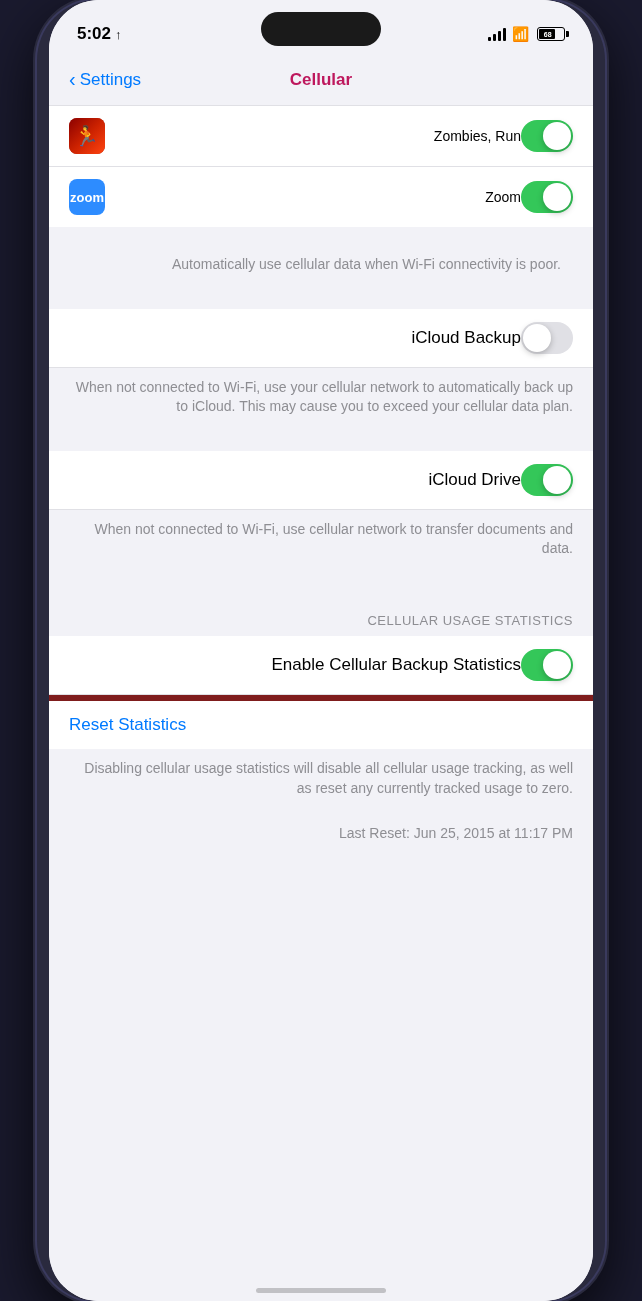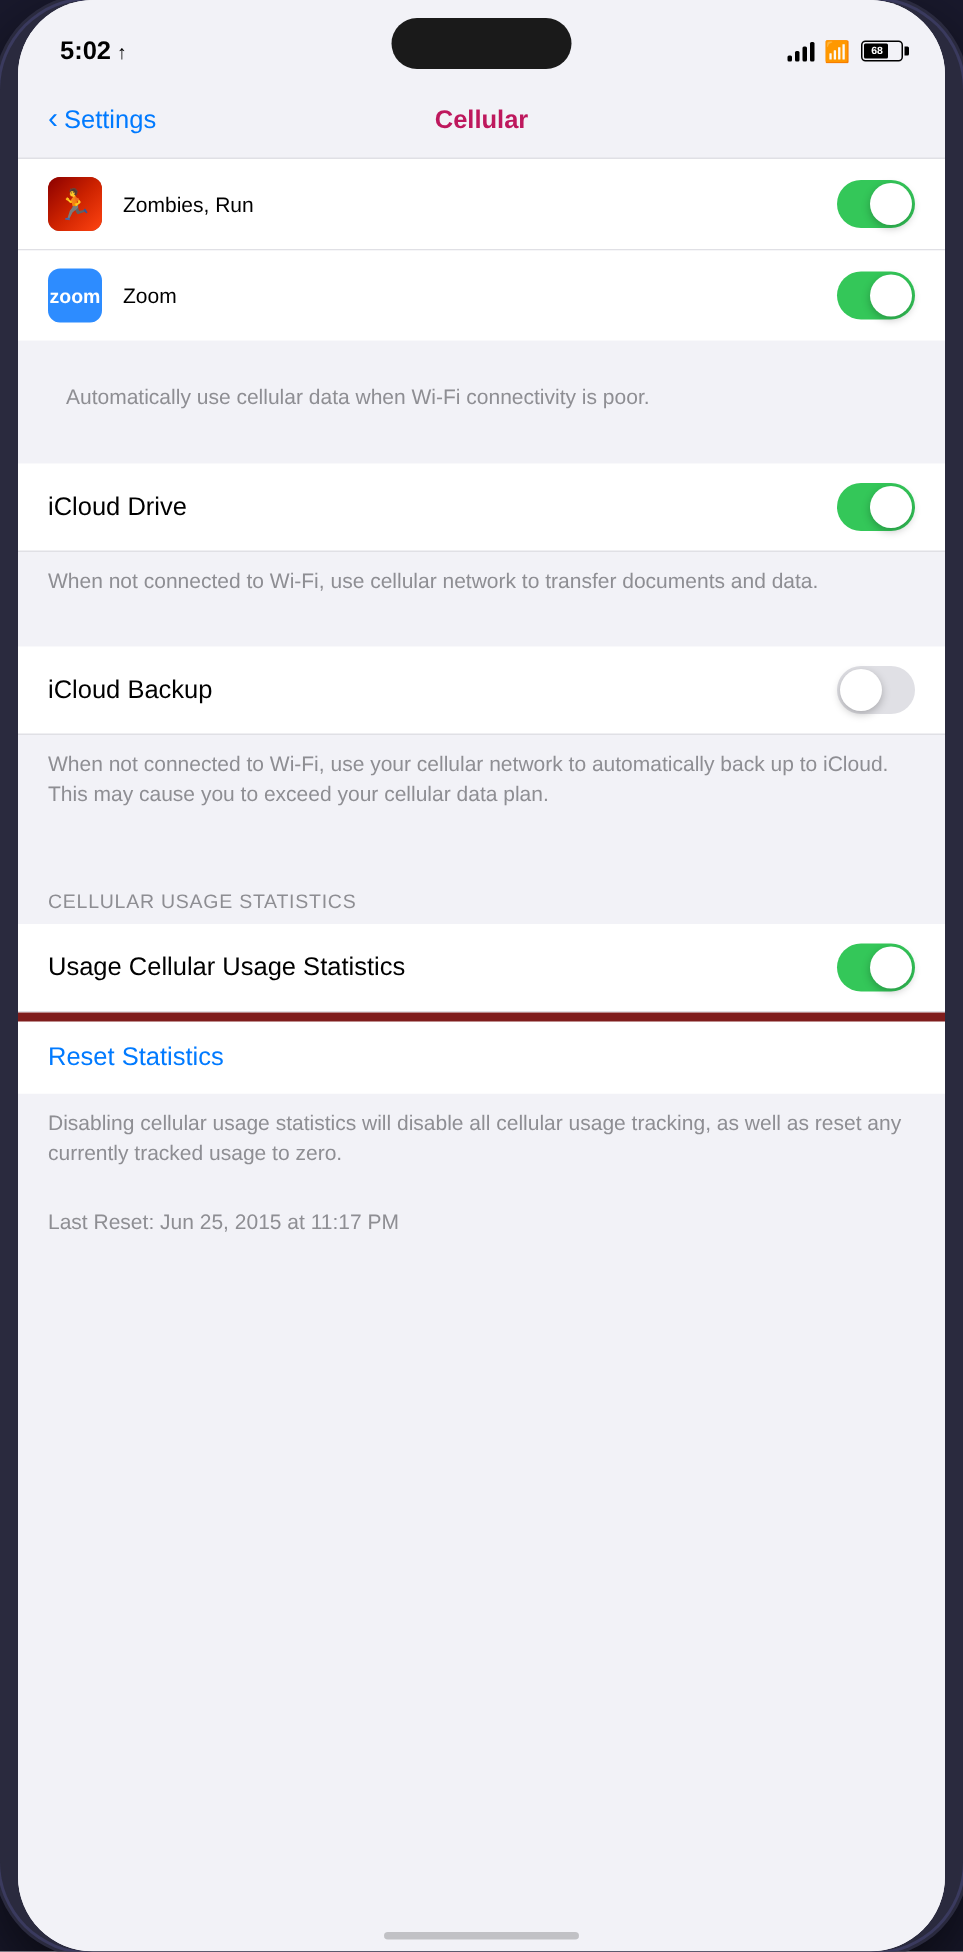--- a/index.html
+++ b/index.html
@@ -7,27 +7,28 @@
     body {
       background: #1a1a2e;
       display: flex;
       justify-content: center;
       align-items: center;
       min-height: 100vh;
       font-family: -apple-system, BlinkMacSystemFont, 'SF Pro Text', 'Helvetica Neue', sans-serif;
     }
 
     .phone-frame {
-      width: 642px;
+      width: 568px;
       height: 1301px;
       background: #2a2a3e;
       border-radius: 60px;
       position: relative;
       overflow: hidden;
       box-shadow: 0 0 0 2px #3a3a5e, 0 0 0 4px #2a2a3e, 0 20px 60px rgba(0,0,0,0.8);
+      text-align: right;
     }
 
     .phone-screen {
       position: absolute;
       top: 0;
       left: 12px;
       right: 12px;
       bottom: 0;
       background: #f2f2f7;
       border-radius: 50px;
@@ -442,43 +443,43 @@
           </div>
         </div>
       </div>
 
       <div class="wifi-assist-section">
         <div class="wifi-assist-desc">Automatically use cellular data when Wi-Fi connectivity is poor.</div>
       </div>
 
       <div class="settings-section">
         <div class="settings-row">
+          <span class="settings-row-label">iCloud Backup</span>
+          <div class="toggle off">
+            <div class="toggle-knob"></div>
+          </div>
+        </div>
+        <div class="settings-desc">When not connected to Wi-Fi, use your cellular network to automatically back up to iCloud. This may cause you to exceed your cellular data plan.</div>
+      </div>
+
+      <div class="settings-section">
+        <div class="settings-row">
           <span class="settings-row-label">iCloud Drive</span>
           <div class="toggle on">
             <div class="toggle-knob"></div>
           </div>
         </div>
         <div class="settings-desc">When not connected to Wi-Fi, use cellular network to transfer documents and data.</div>
-      </div>
-
-      <div class="settings-section">
-        <div class="settings-row">
-          <span class="settings-row-label">iCloud Backup</span>
-          <div class="toggle off">
-            <div class="toggle-knob"></div>
-          </div>
-        </div>
-        <div class="settings-desc">When not connected to Wi-Fi, use your cellular network to automatically back up to iCloud. This may cause you to exceed your cellular data plan.</div>
       </div>
 
       <div class="settings-section">
         <div class="section-header">CELLULAR USAGE STATISTICS</div>
         <div style="background:#fff; border-radius:0;">
           <div class="settings-row">
-            <span class="settings-row-label">Usage Cellular Usage Statistics</span>
+            <span class="settings-row-label">Enable Cellular Backup Statistics</span>
             <div class="toggle on">
               <div class="toggle-knob"></div>
             </div>
           </div>
           <div class="reset-row">
             <span class="reset-label">Reset Statistics</span>
           </div>
         </div>
         <div class="settings-desc">Disabling cellular usage statistics will disable all cellular usage tracking, as well as reset any currently tracked usage to zero.</div>
         <div class="last-reset-text">Last Reset: Jun 25, 2015 at 11:17 PM</div>

